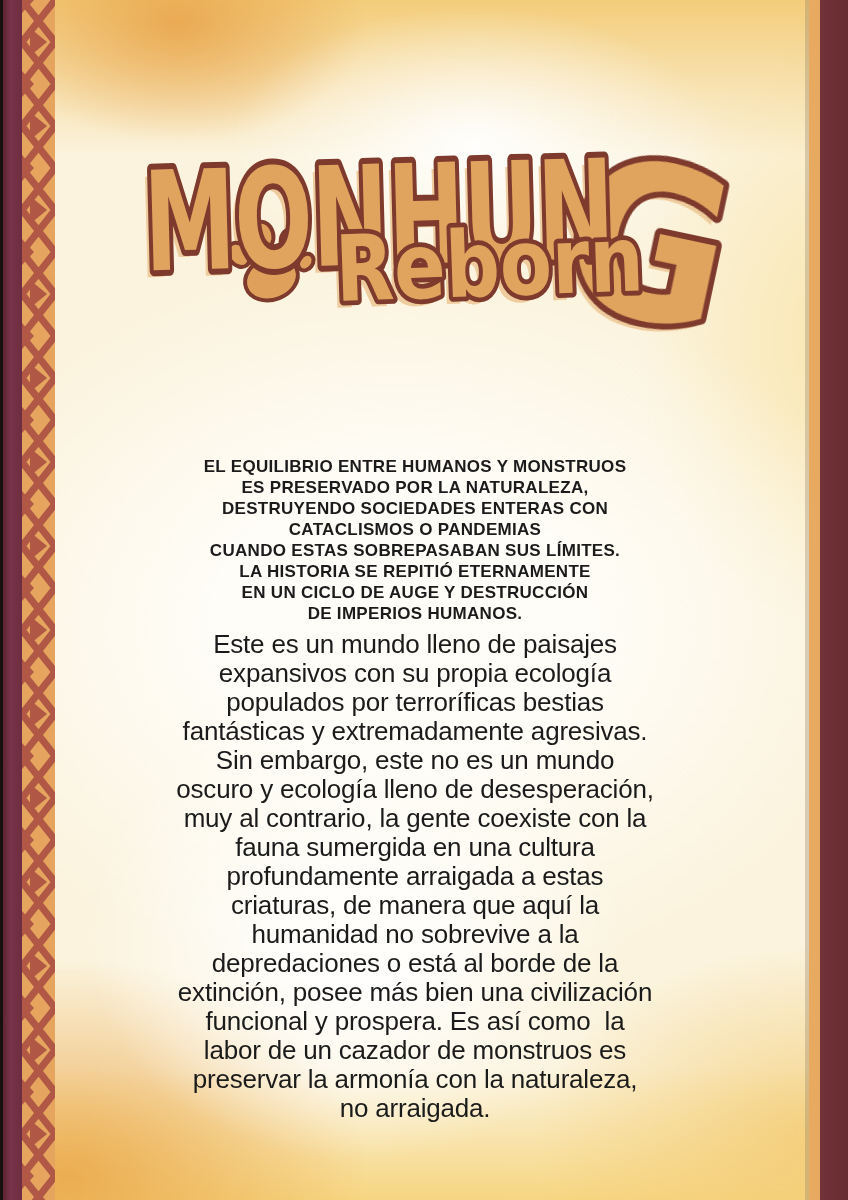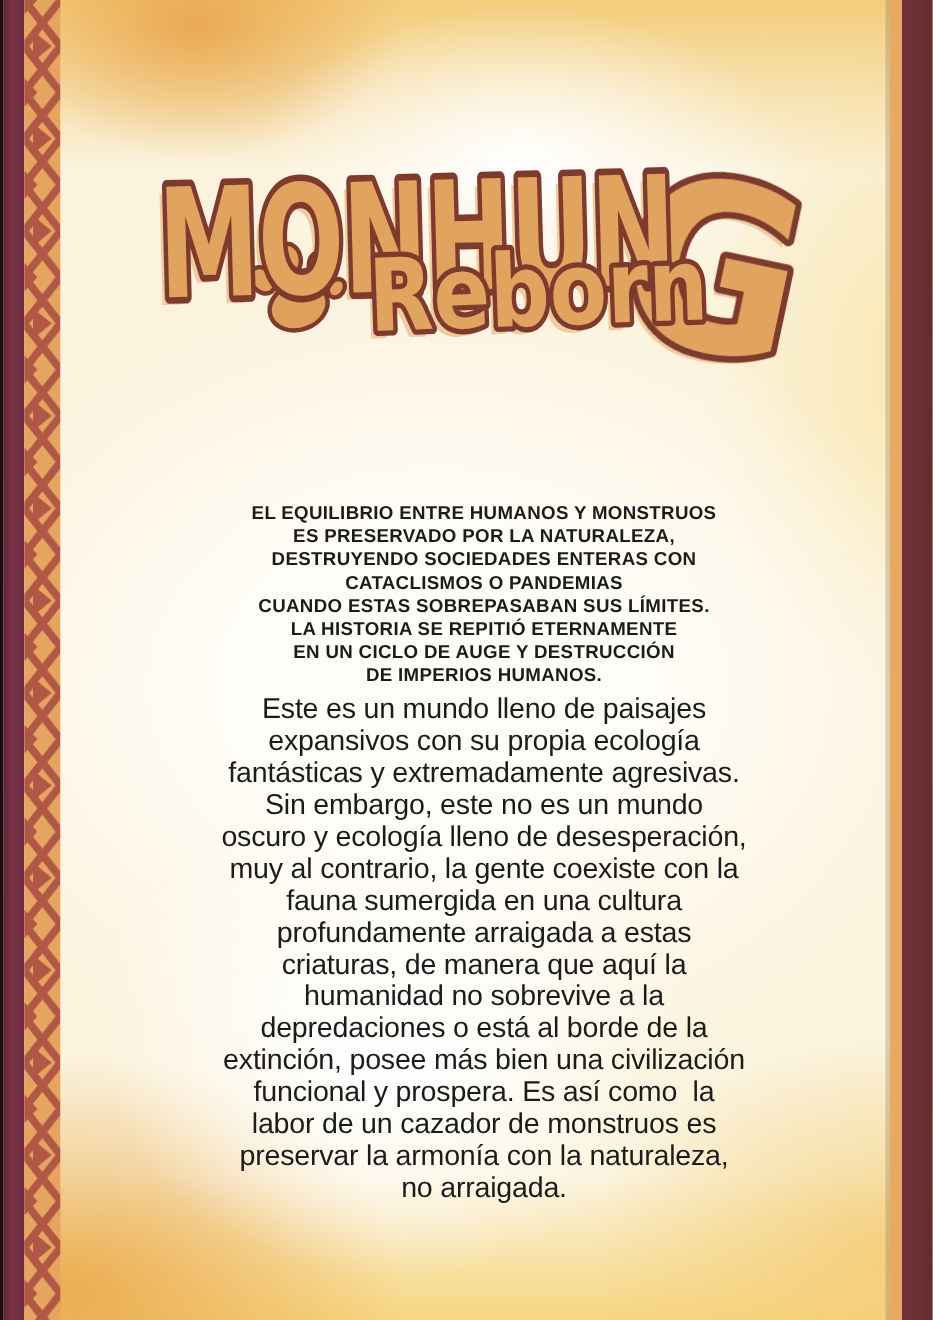--- a/index.html
+++ b/index.html
@@ -28,21 +28,21 @@
     background:linear-gradient(90deg,#5e2433 0%,#78334a 40%,#6e2d40 100%);}
   .pattern-band{position:absolute;left:22px;top:0;}
   
   .page-edge-shadow{position:absolute;left:805px;top:0;width:4px;height:1200px;background:rgba(150,130,100,.35);}
   .strip-orange-right{position:absolute;left:809px;top:0;width:11px;height:1200px;background:#e8aa60;}
   .band-maroon-right{position:absolute;left:820px;top:0;width:28px;height:1200px;
     background:linear-gradient(90deg,#713238 0%,#662c31 100%);}
   
   .logo-svg{position:absolute;left:140px;top:146px;overflow:visible;}
   
-  .textcol{position:absolute;left:64px;width:752px;text-align:center;color:#1b1b1b;}
+  .textcol{position:absolute;left:39px;width:752px;text-align:center;color:#1b1b1b;}
   .intro{top:456px;font-size:17px;line-height:21px;font-weight:700;letter-spacing:.3px;}
   .bodytext{top:630px;font-size:26px;line-height:29px;font-weight:400;letter-spacing:-.2px;}
   .tline{white-space:pre-wrap;}
 </style>
 </head>
 <body>
 
 <div class="page">
 
   <div class="edge-black"></div>
@@ -107,20 +107,21 @@
     <div class="tline">CATACLISMOS O PANDEMIAS</div>
     <div class="tline">CUANDO ESTAS SOBREPASABAN SUS LÍMITES.</div>
     <div class="tline">LA HISTORIA SE REPITIÓ ETERNAMENTE</div>
     <div class="tline">EN UN CICLO DE AUGE Y DESTRUCCIÓN</div>
     <div class="tline">DE IMPERIOS HUMANOS.</div>
   </div>
 
   <div class="textcol bodytext">
     <div class="tline">Este es un mundo lleno de paisajes</div>
     <div class="tline">expansivos con su propia ecología</div>
+    <div class="tline">populados por terroríficas bestias</div>
     <div class="tline">fantásticas y extremadamente agresivas.</div>
     <div class="tline">Sin embargo, este no es un mundo</div>
     <div class="tline">oscuro y ecología lleno de desesperación,</div>
     <div class="tline">muy al contrario, la gente coexiste con la</div>
     <div class="tline">fauna sumergida en una cultura</div>
     <div class="tline">profundamente arraigada a estas</div>
     <div class="tline">criaturas, de manera que aquí la</div>
     <div class="tline">humanidad no sobrevive a la</div>
     <div class="tline">depredaciones o está al borde de la</div>
     <div class="tline">extinción, posee más bien una civilización</div>

